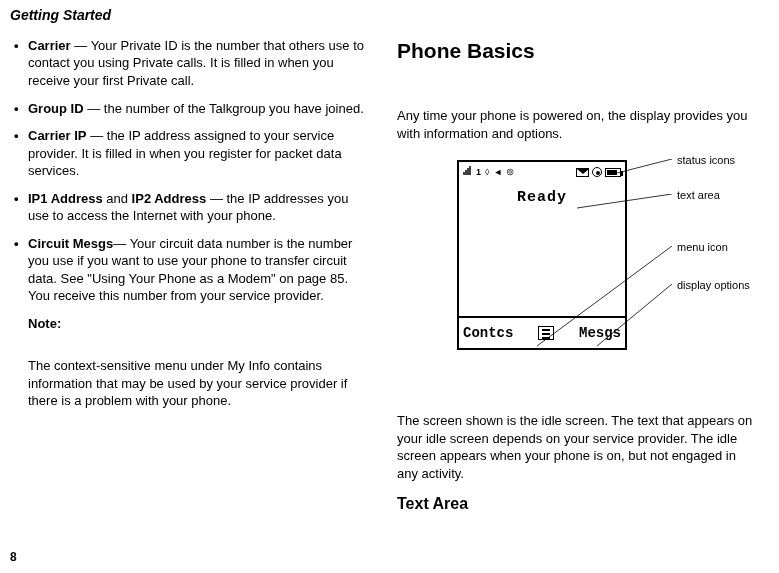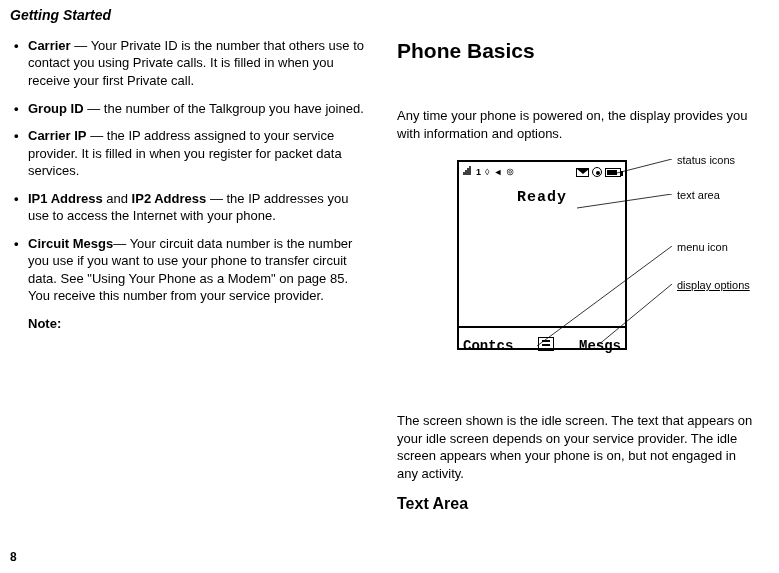--- a/index.html
+++ b/index.html
@@ -93,26 +93,26 @@
       font-size: 15px;
       padding-top: 6px;
       letter-spacing: 1px;
     }
     .text-area .line2 { font-size: 13px; }
     .bottom-bar {
       position: absolute;
       bottom: 0;
       left: 0;
       right: 0;
-      height: 22px;
+      height: 32px;
       border-top: 2px solid #000;
       display: flex;
-      align-items: flex-start;
+      align-items: center;
       justify-content: space-between;
-      padding: 9px 4px;
+      padding: 0 4px;
       font-family: "Courier New", monospace;
       font-weight: bold;
       font-size: 14px;
     }
     .bottom-bar .mid {
       width: 16px; height: 14px; border:1.5px solid #000; position:relative;
     }
     .bottom-bar .mid::before {
       content:""; position:absolute; left:3px; right:3px; top:2px; height:2px; background:#000;
     }
@@ -178,20 +178,21 @@
 
     <div class="bullet">
       <span class="dot">•</span>
       <span class="content">
         <span class="bold">Circuit Mesgs</span><span>— Your circuit data number is the number you use if you want to use your phone to transfer circuit data. See "Using Your Phone as a Modem" on page 85. You receive this number from your service provider.</span>
       </span>
     </div>
 
     <div class="note">
       <span class="label">Note:</span>
+      <span class="content">The context-sensitive menu under My Info contains information that may be used by your service provider if there is a problem with your phone.</span>
     </div>
   </div>
 
   <div class="col col-right">
     <h2 class="section">Phone Basics</h2>
     <p class="para">Any time your phone is powered on, the display provides you with information and options.</p>
 
     <div class="figure-wrap">
       <div class="phone-screen">
         <div class="status-bar">
@@ -235,21 +236,21 @@
             <line x1="0" y1="14" x2="95" y2="0" stroke="#000" stroke-width="0.8"></line>
           </svg>
         <span>text area</span>
       </div>
       <div class="callout" style="left:280px; top:90px;">
         <svg width="140" height="105" style="left:-140px; top:6px;">
             <line x1="0" y1="100" x2="135" y2="0" stroke="#000" stroke-width="0.8"></line>
           </svg>
         <span>menu icon</span>
       </div>
-      <div class="callout" style="left:280px; top:128px;text-decoration:underline;">
+      <div class="callout" style="left:280px; top:128px;">
         <svg width="80" height="68" style="left:-80px; top:6px;">
             <line x1="0" y1="62" x2="75" y2="0" stroke="#000" stroke-width="0.8"></line>
           </svg>
         <span>display options</span>
       </div>
     </div>
 
     <p class="para">The screen shown is the idle screen. The text that appears on your idle screen depends on your service provider. The idle screen appears when your phone is on, but not engaged in any activity.</p>
     <h3 class="subsection">Text Area</h3>
   </div>

